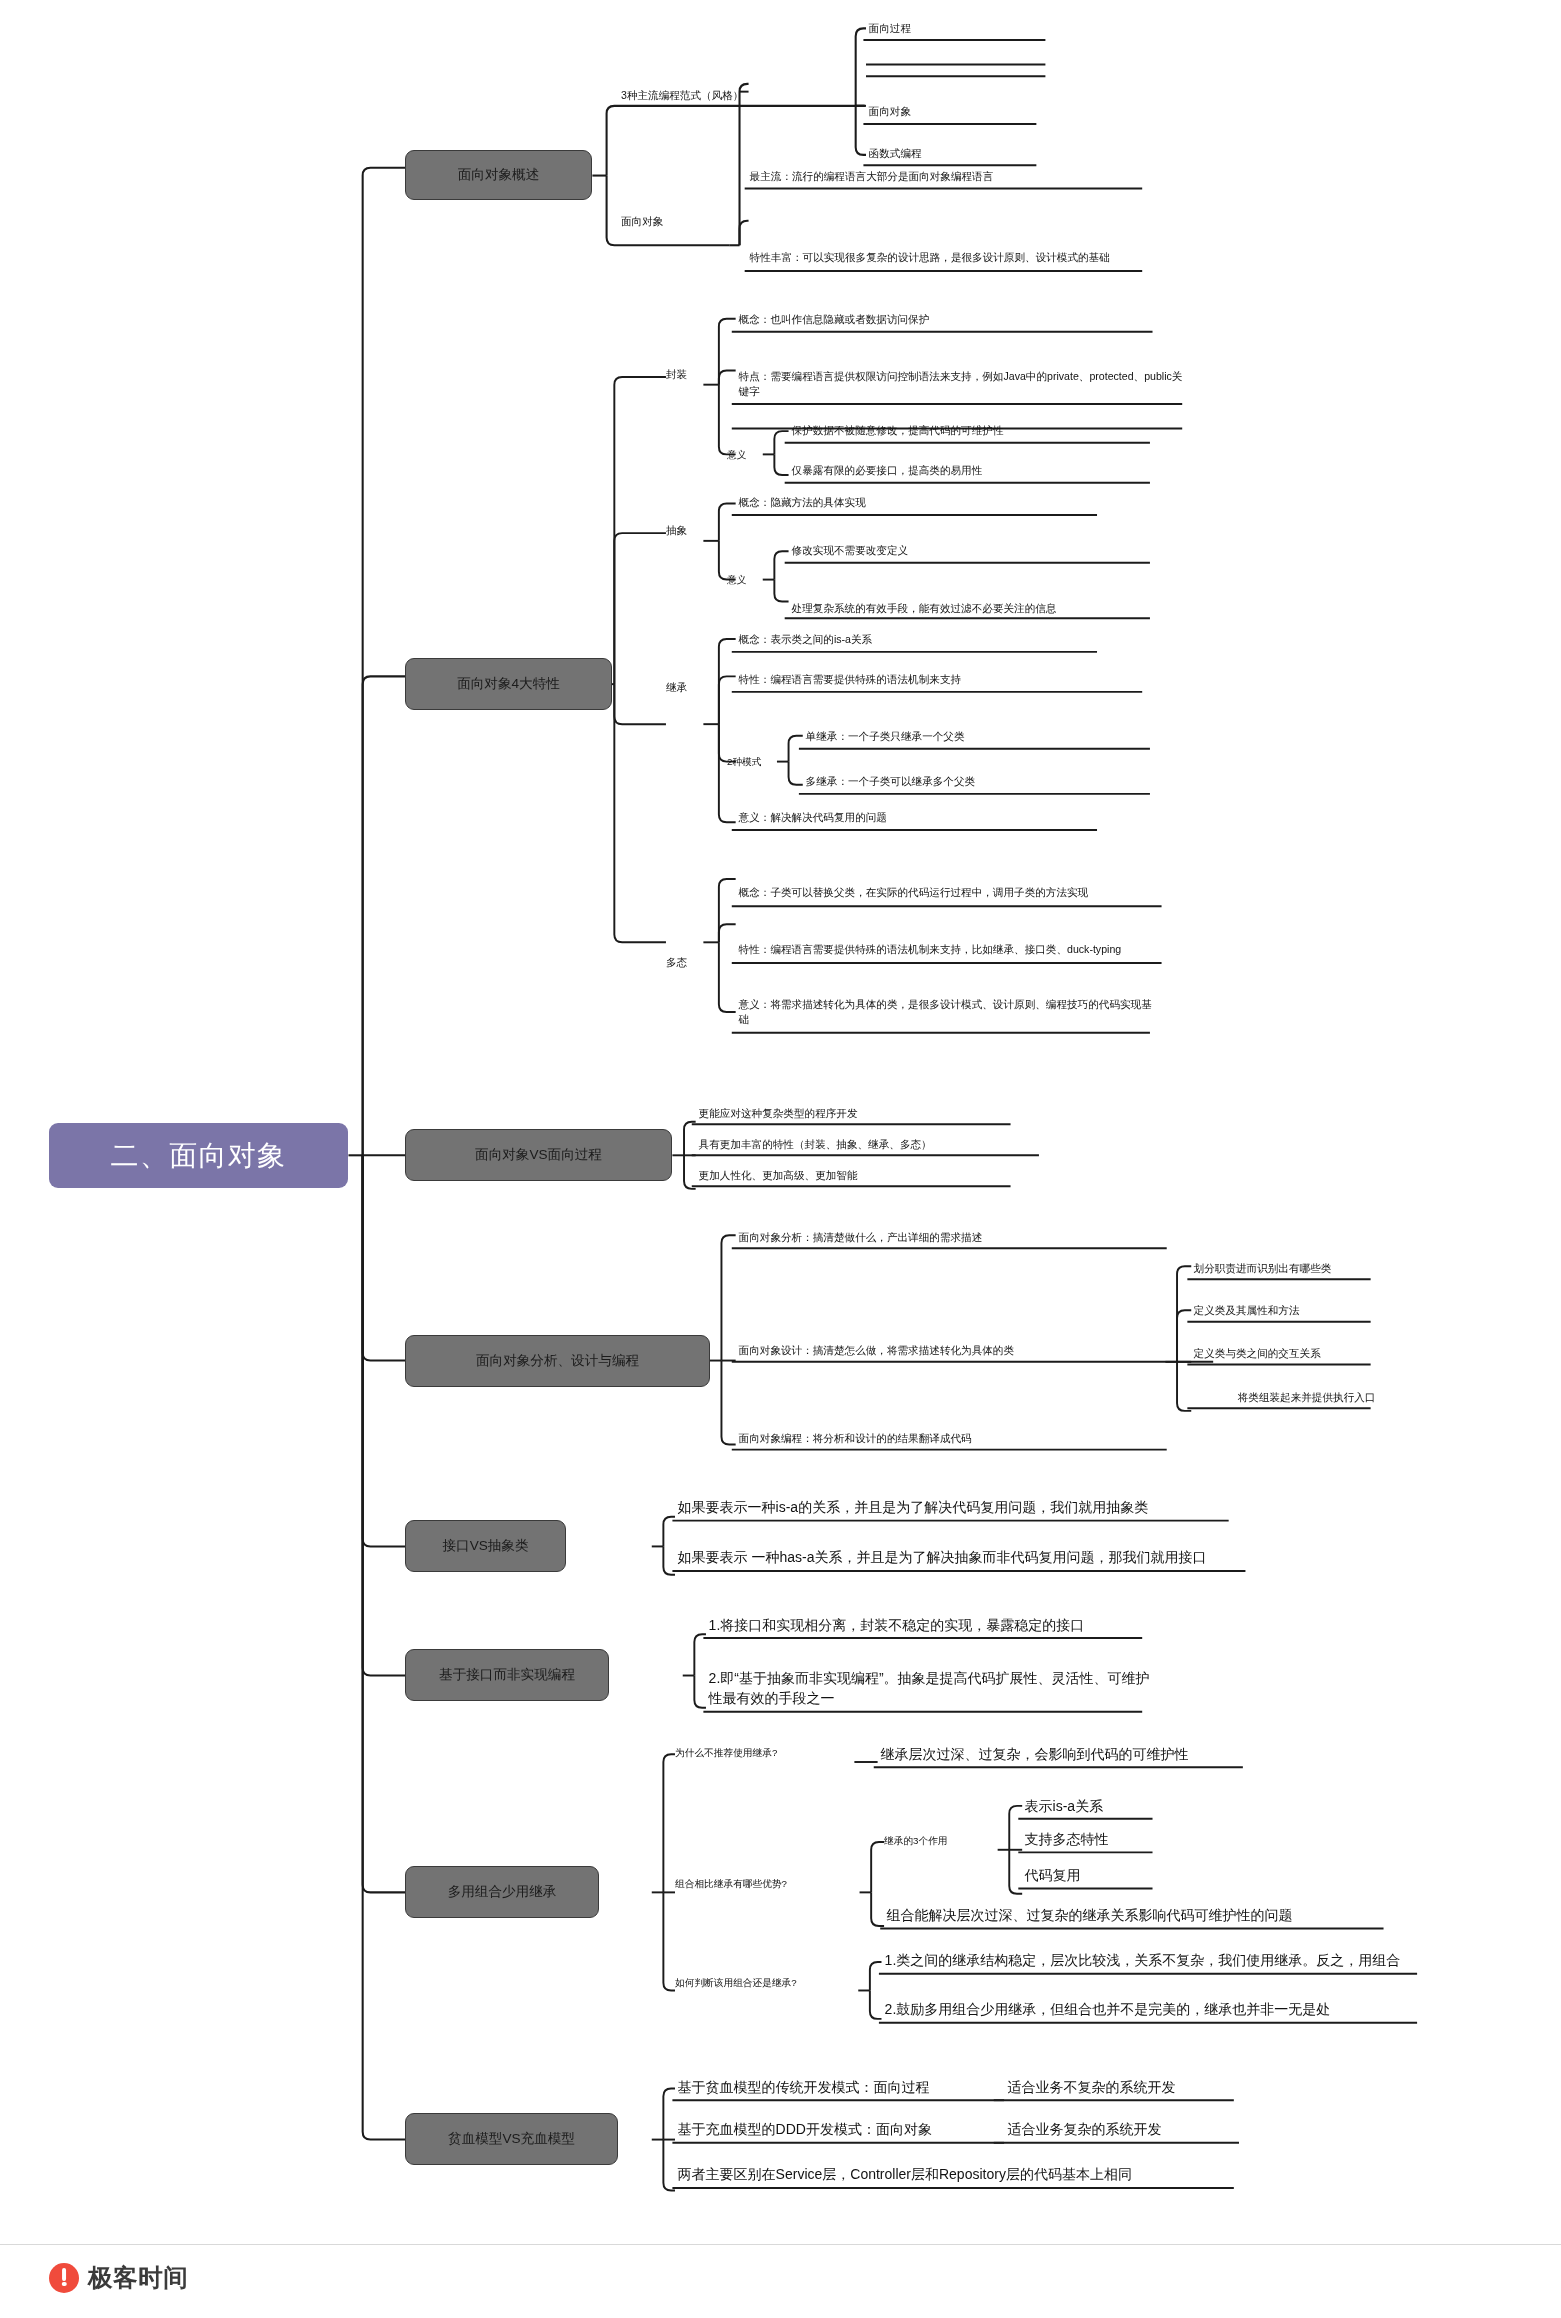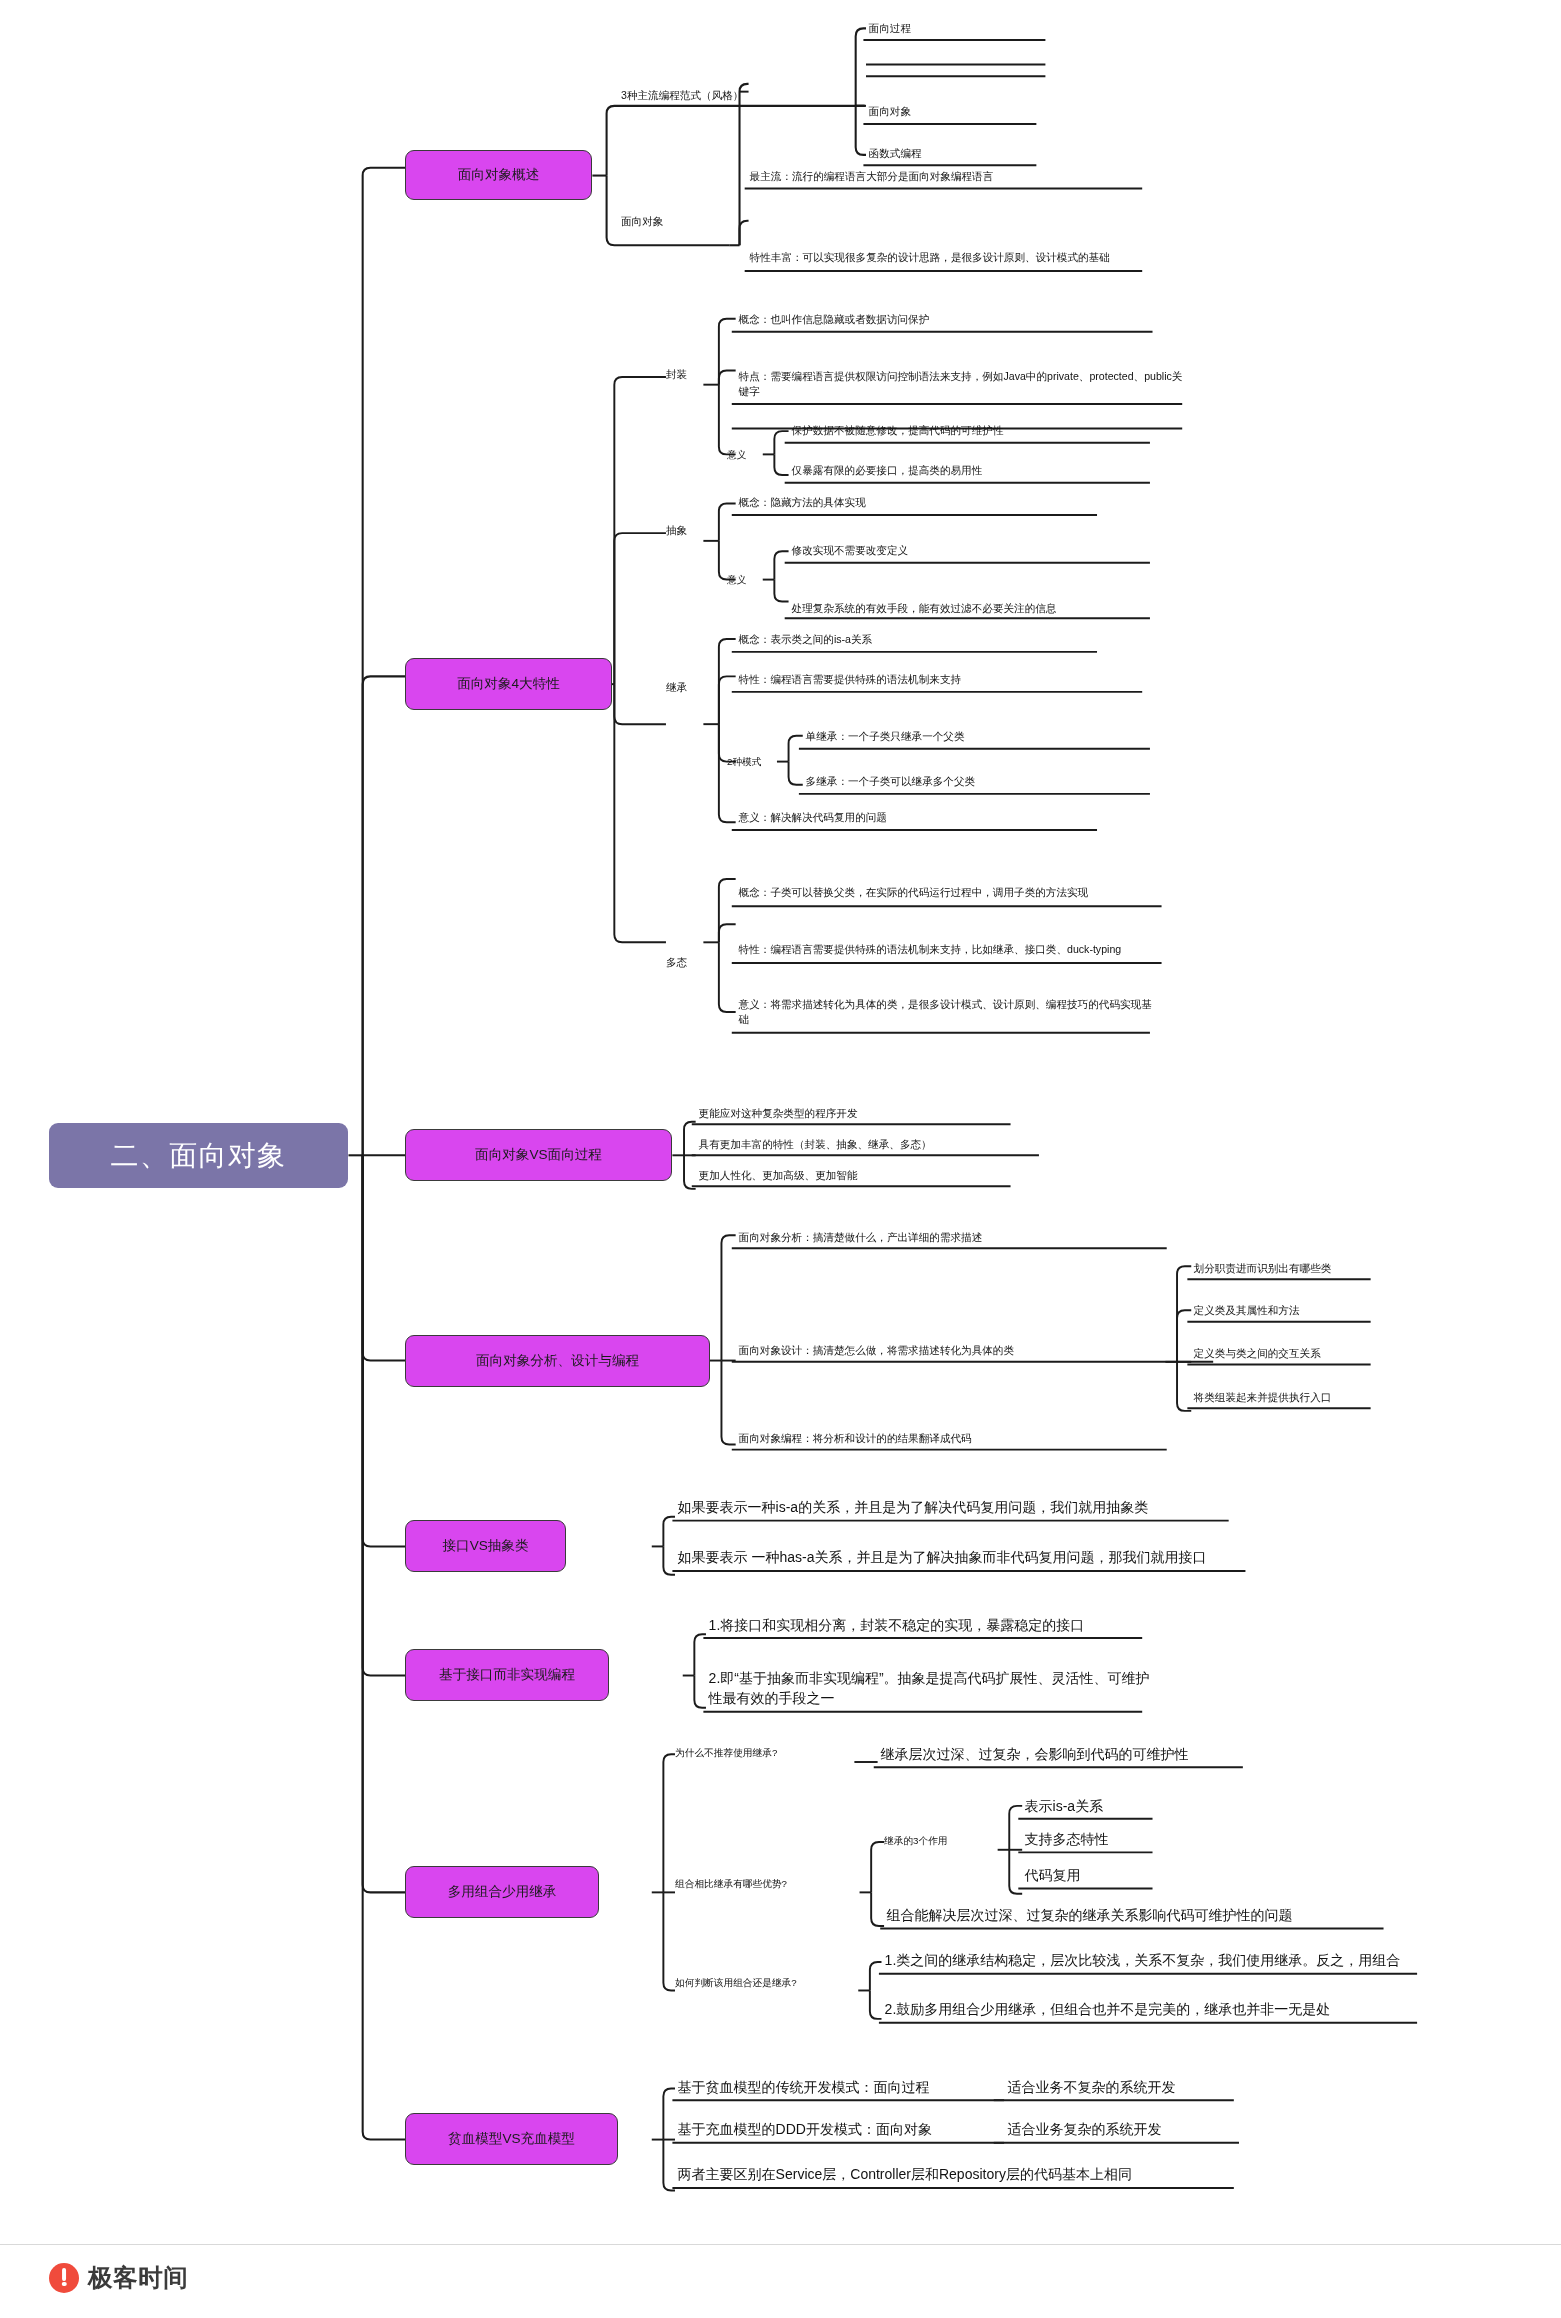--- a/index.html
+++ b/index.html
@@ -23,21 +23,21 @@
     color:#ffffff;
     border-radius:9px;
     font-size:28px;
     letter-spacing:1.3px;
     display:flex; align-items:center; justify-content:center;
     font-weight:400;
     box-shadow:0 0 0 0 transparent;
   }
 
   .lvl1 {
-    background:#d946ef;
+    background:#737373;
     border:1.6px solid #3a3a3a;
     border-radius:9px;
     color:#1b1b1b;
     font-size:13.6px;
     display:flex; align-items:center; justify-content:center;
     text-align:center;
     padding:0 6.5px;
     white-space:nowrap;
   }
 
@@ -405,21 +405,21 @@
   </div>
   <div class="node leaf" style="left:1191px; top:1256px; width:187px; height:23px;">
     <span>划分职责进而识别出有哪些类</span>
   </div>
   <div class="node leaf" style="left:1191px; top:1298px; width:187px; height:23px;">
     <span>定义类及其属性和方法</span>
   </div>
   <div class="node leaf" style="left:1191px; top:1341px; width:187px; height:23px;">
     <span>定义类与类之间的交互关系</span>
   </div>
-  <div class="node leaf" style="left:1191px; top:1385px; width:187px; height:23px;">
+  <div class="node leaf" style="left:1191px; top:1385px; width:187px; height:23px;justify-content:flex-end;">
     <span>将类组装起来并提供执行入口</span>
   </div>
   <div class="node leaf" style="left:736px; top:1426px; width:439px; height:23px;">
     <span>面向对象编程：将分析和设计的的结果翻译成代码</span>
   </div>
 
   <div class="node leaf small" style="left:675px; top:1497px; width:561px; height:23px;">
     <span>如果要表示一种is-a的关系，并且是为了解决代码复用问题，我们就用抽象类</span>
   </div>
   <div class="node leaf small" style="left:675px; top:1547px; width:578px; height:23px;">

